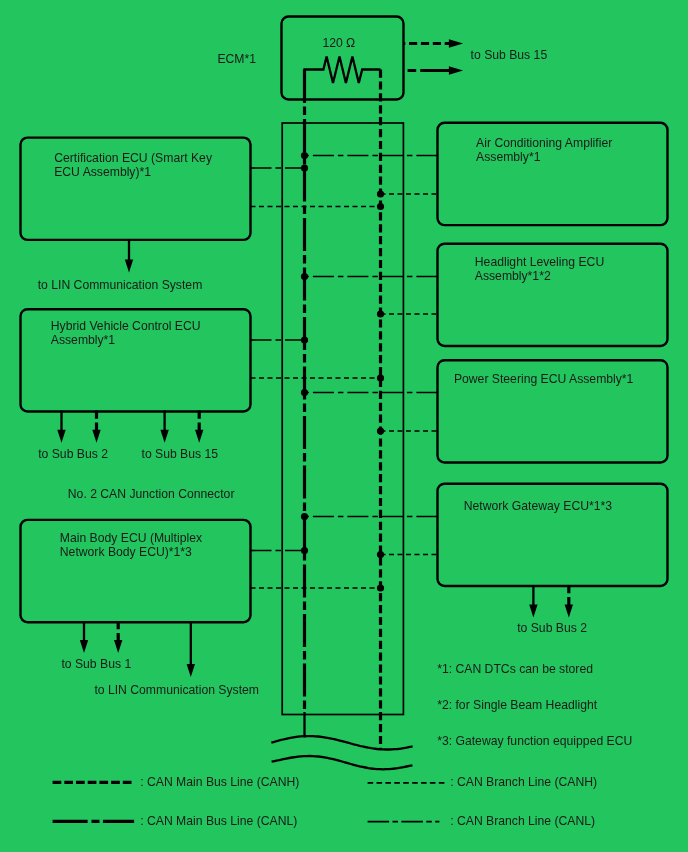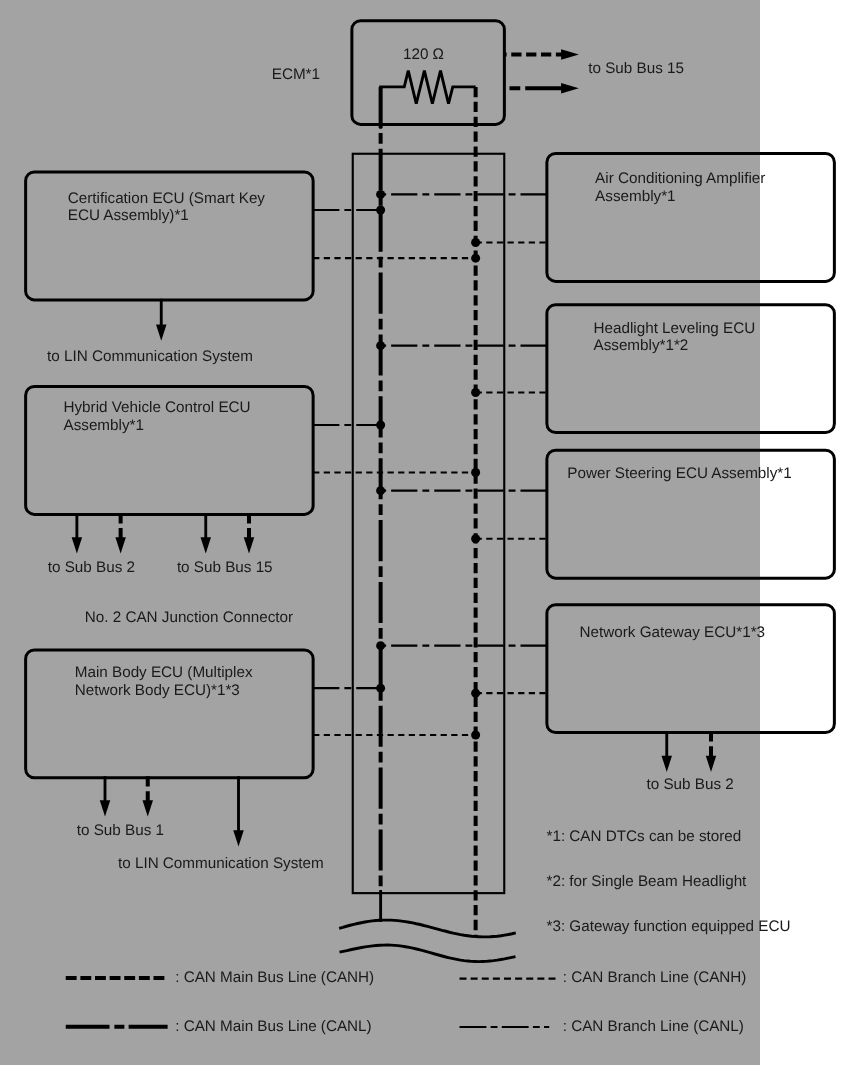--- a/index.html
+++ b/index.html
@@ -1,20 +1,20 @@
 <!DOCTYPE html>
 <html><head>
 <meta charset="utf-8">
 <title>CAN Communication System Diagram</title>
 <style>
   html,body{margin:0;padding:0;background:#fff;
             -webkit-font-smoothing:antialiased;}
   body{width:688px;height:852px;overflow:hidden;
        font-family:"Liberation Sans",sans-serif;}
-  #root{position:relative;width:608px;height:852px;background:#a3a3a3;
+  #root{position:relative;width:688px;height:852px;background:#22c55e;
         transform:translateZ(0);}
   svg{display:block;will-change:transform;}
   .lbl{font-family:"Liberation Sans",sans-serif;font-size:12.2px;fill:#1a1a1a;}
   .box{fill:none;stroke:#000;stroke-width:2.4;}
   .jbox{fill:none;stroke:#000;stroke-width:1.7;}
   .canl-main{stroke:#000;stroke-width:3.2;fill:none;
              stroke-dasharray:32.9 4 8.6 4;}
   .canh-main{stroke:#000;stroke-width:3.2;fill:none;
              stroke-dasharray:8.2 3.7;}
   .canl-br{stroke:#000;stroke-width:1.7;fill:none;

